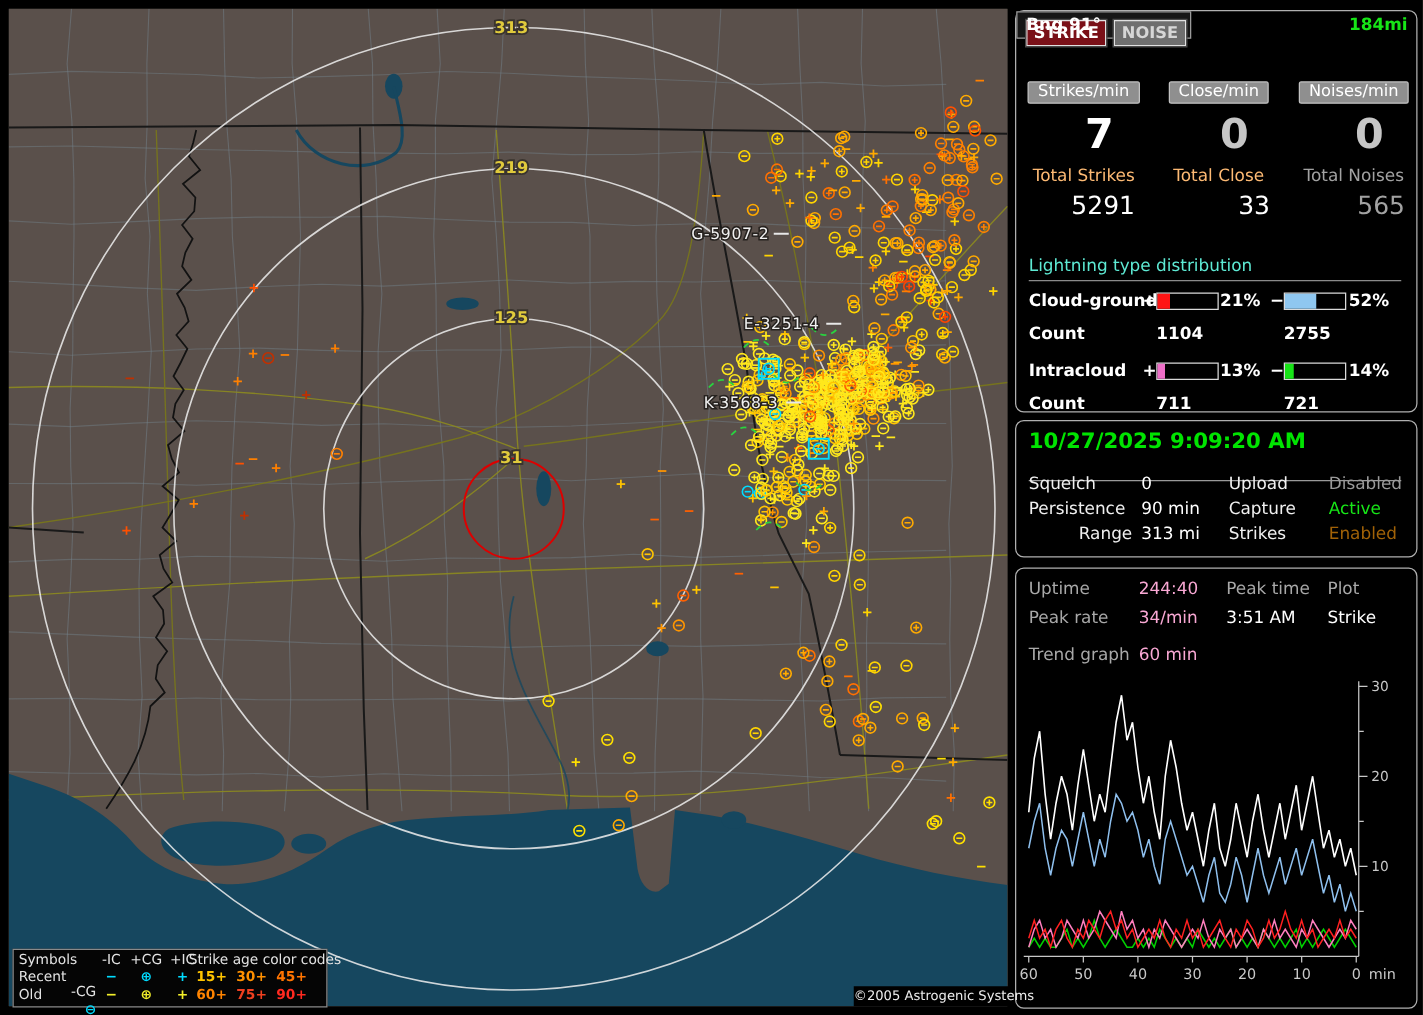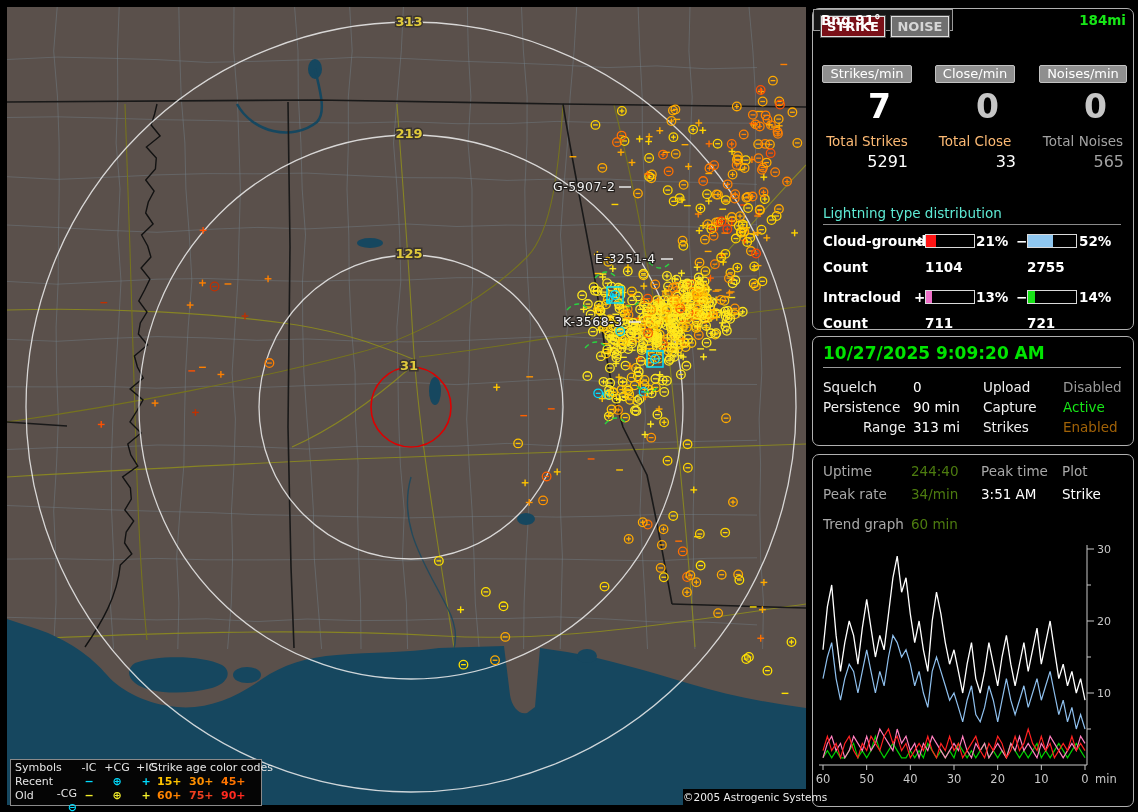--- a/index.html
+++ b/index.html
@@ -34,44 +34,44 @@
   .btn-noise{left:78px;top:7px;width:56px;height:19px;background:#6f6f6f;color:#d6d6d6;}
   .bng{left:176px;top:6px;width:138px;height:20px;background:#161616;border:1px solid #9a9a9a;font-weight:bold;font-size:13.5px;line-height:20px;}
   .bng .lbl{position:absolute;left:8px;color:#fff;}
   .bng .val{position:absolute;right:7px;color:#17e617;}
   .rate-col{position:absolute;top:56px;width:96px;height:130px;}
   .rc0{left:6px;} .rc1{left:114px;} .rc2{left:222px;}
   .rate-hdr{display:block;margin:0 auto;width:max-content;background:#8f8f8f;color:#fff;border:1px solid #c2c2c2;border-radius:2px;font-size:13px;padding:0 7px;line-height:16px;}
   .rate-num{display:block;text-align:right;padding-right:24px;font-size:33px;font-weight:bold;margin-top:4px;color:#fff;}
   .rate-num.zero{color:#c6c6c6;}
   .tot-lbl{display:block;text-align:center;font-size:13.5px;margin-top:7px;color:#fdba74;}
-  .tot-val{display:block;text-align:right;padding-right:7px;font-size:16px;margin-top:3px;color:#fff;}
+  .tot-val{display:block;text-align:right;padding-right:7px;font-size:20px;margin-top:3px;color:#fff;}
   .col-dim .tot-lbl,.col-dim .tot-val{color:#a2a2a2;}
   .dist-title{position:absolute;left:10px;top:196px;width:298px;color:#5eead4;font-size:13.5px;border-bottom:1px solid #8a8a8a;padding-bottom:3px;}
   .dist-row span{position:absolute;font-size:13.5px;font-weight:bold;color:#fff;white-space:nowrap;}
   .d-lbl{left:10px;}
   .d-plus{left:101px;}
   .d-minus{left:203px;}
   .d-pct1{left:163px;}
   .d-pct2{left:266px;}
   .bar{position:absolute;width:48px;height:12px;border:1px solid #dadada;background:#000;}
   .bar i{display:block;height:100%;}
   .b1{left:112px;} .b2{left:214px;}
   .cnt-lbl{left:10px;} .cnt-1{left:112px;} .cnt-2{left:214px;}
   
-  .datetime{position:absolute;left:10px;top:6px;width:298px;color:#00e400;font-size:17px;font-weight:bold;border-bottom:1px solid #9a9a9a;padding-bottom:4px;white-space:nowrap;}
+  .datetime{position:absolute;left:10px;top:6px;width:298px;color:#00e400;font-size:17px;font-weight:bold;border-bottom:1px solid #9a9a9a;padding-bottom:21px;white-space:nowrap;}
   .st-row span{position:absolute;font-size:13.5px;white-space:nowrap;}
   .s-l1{left:10px;color:#f0f0f0;}
   .s-v1{left:100px;color:#fff;}
   .s-l2{left:170px;color:#f0f0f0;}
   .s-v2{left:250px;}
   
   .up-row span{position:absolute;font-size:13.5px;white-space:nowrap;}
   .u-l1{left:10px;color:#a8a8a8;}
-  .u-v1{left:98px;color:#4d7c0f;}
+  .u-v1{left:98px;color:#f9a8d4;}
   .u-c3{left:168px;}
   .u-c4{left:249px;}
   .gray{color:#a8a8a8;} .white{color:#fff;}
   #trend{position:absolute;left:2px;top:84px;}
 </style>
 </head>
 <body>
 
 <div id="map" class="abs">
   <svg id="map-svg" width="799" height="798" viewBox="0 0 799 798">

